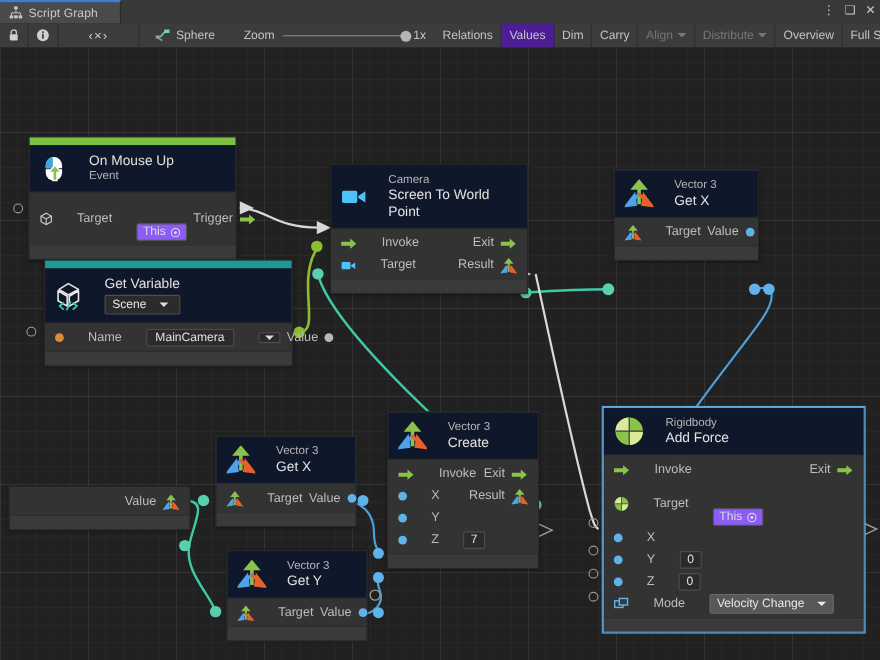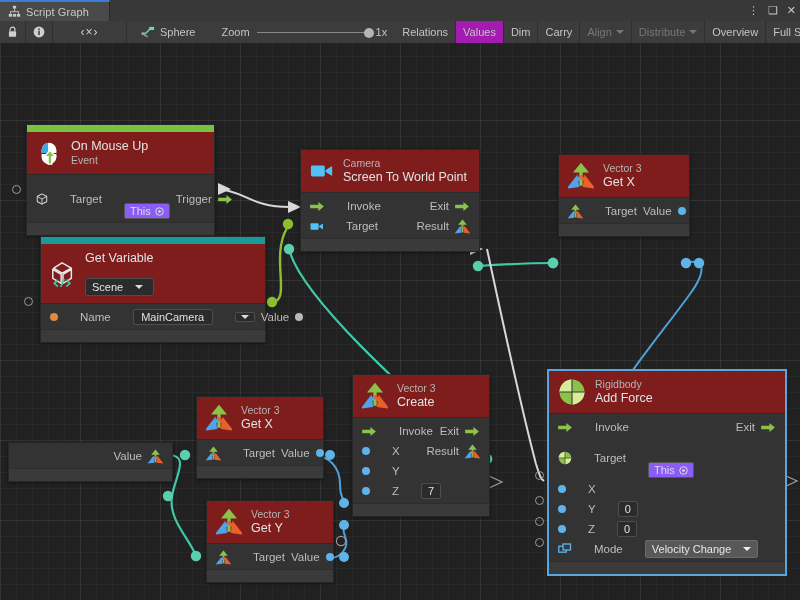--- a/index.html
+++ b/index.html
@@ -37,21 +37,21 @@
     background: #3c3c3c;
     border-bottom: 1px solid #232323;
     display: flex; align-items: stretch;
     font-size: 11px; color: #c4c4c4;
   }
   .tb-btn {
     display: flex; align-items: center; justify-content: center;
     padding: 0 7px; border-right: 1px solid #2e2e2e;
     color: #c4c4c4; white-space: nowrap;
   }
-  .tb-btn.active { background: #a21caf; }
+  .tb-btn.active { background: #4c1d95; }
   .tb-btn.dim { color: #777; }
   .tb-target { display: flex; align-items: center; gap: 5px; padding: 0 10px 0 14px; }
   .tb-zoom { display: flex; align-items: center; gap: 7px; padding: 0 8px 0 16px; }
   .zoom-label { color: #c4c4c4; }
   .slider-track {
     position: relative; width: 112px; height: 1px; background: #888;
   }
   .slider-knob {
     position: absolute; right: -5px; top: -4px;
     width: 10px; height: 10px; border-radius: 50%; background: #b4b4b4;
@@ -81,23 +81,23 @@
     position: absolute;
     background: #3a3a3a;
     border: 1px solid #272727;
     font-size: 11px;
     color: #c8c8c8;
     box-shadow: 0 1px 3px rgba(0,0,0,.45);
   }
   .node.selected { border: 1px solid #58a6e0; box-shadow: 0 0 0 1px #58a6e0; }
   .accentbar { height: 7px; width: 100%; }
   .nhead {
-    display: flex; align-items: center; gap: 9px;
+    display: flex; align-items: center; gap: 19px;
     padding: 7px 10px 7px 9px;
-    background: #7f1d1d;
+    background: #0f172a;
     border-bottom: 1px solid #2a2a2a;
   }
   .nhead .ntitles { display: flex; flex-direction: column; justify-content: center; }
   .nsub { font-size: 10.5px; color: #b4b4b4; line-height: 13px; }
   .nmain { font-size: 12.5px; color: #e2e2e2; line-height: 15px; }
   .nbody { background: #333333; padding: 3px 0 2px 0; }
   .nfoot { background: #3a3a3a; height: 13px; border-top: 1px solid #2d2d2d; }
   .prow {
     display: flex; align-items: center; min-height: 20px;
     padding: 1px 9px 1px 9px; gap: 6px;
@@ -332,21 +332,21 @@
       <div class="accentbar" style="background:#1b9a9a;"></div>
       <div class="nhead">
         <span class="ico">
           <svg width="26" height="26" viewBox="0 0 28 28">
             <path d="M13 2 L23 7.6 L13 13 L4 7.6 Z M3 9 L12 14.3 L12 24 L3 18.8 Z M23 9 L23 18.8 L14 24 L14 14.3 Z" fill="none" stroke="#e8e8e8" stroke-width="1.6" stroke-linejoin="round"></path>
             <path d="M8 21 L4.6 24 L8 27 M18 21 L21.4 24 L18 27 M15 20 L11.5 28" fill="none" stroke="#3ec9a7" stroke-width="1.8" stroke-linecap="round"></path>
           </svg>
         </span>
         <span class="ntitles">
           <span class="nmain">Get Variable</span>
-          <span class="dropdown dark" style="margin-top:12px;">
+          <span class="dropdown dark" style="margin-top:2px;">
             <span>Scene</span>
             <i class="caret" style="border-top-color:#ddd;"></i>
           </span>
         </span>
       </div>
       <div class="nbody">
         <div class="prow">
           <span class="left">
             <span class="pdot orange"></span>
             <span class="plabel">Name</span>

